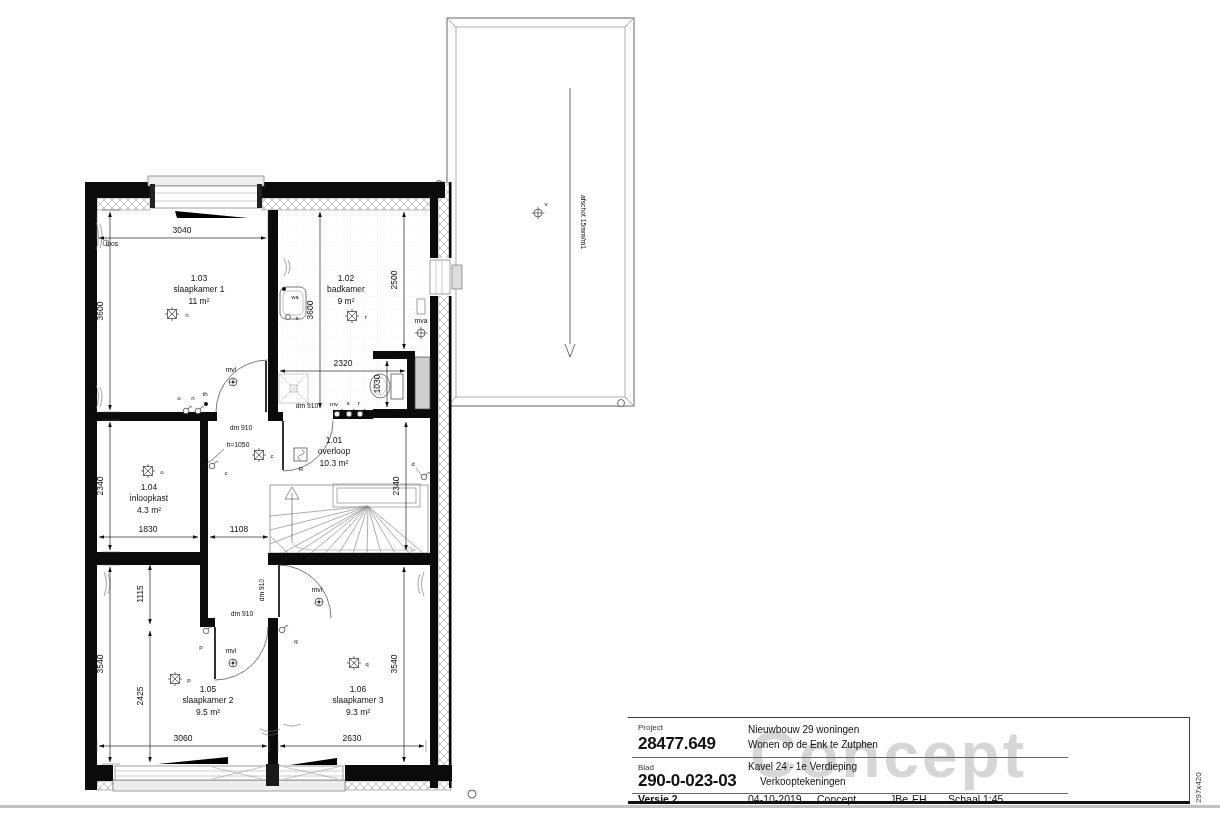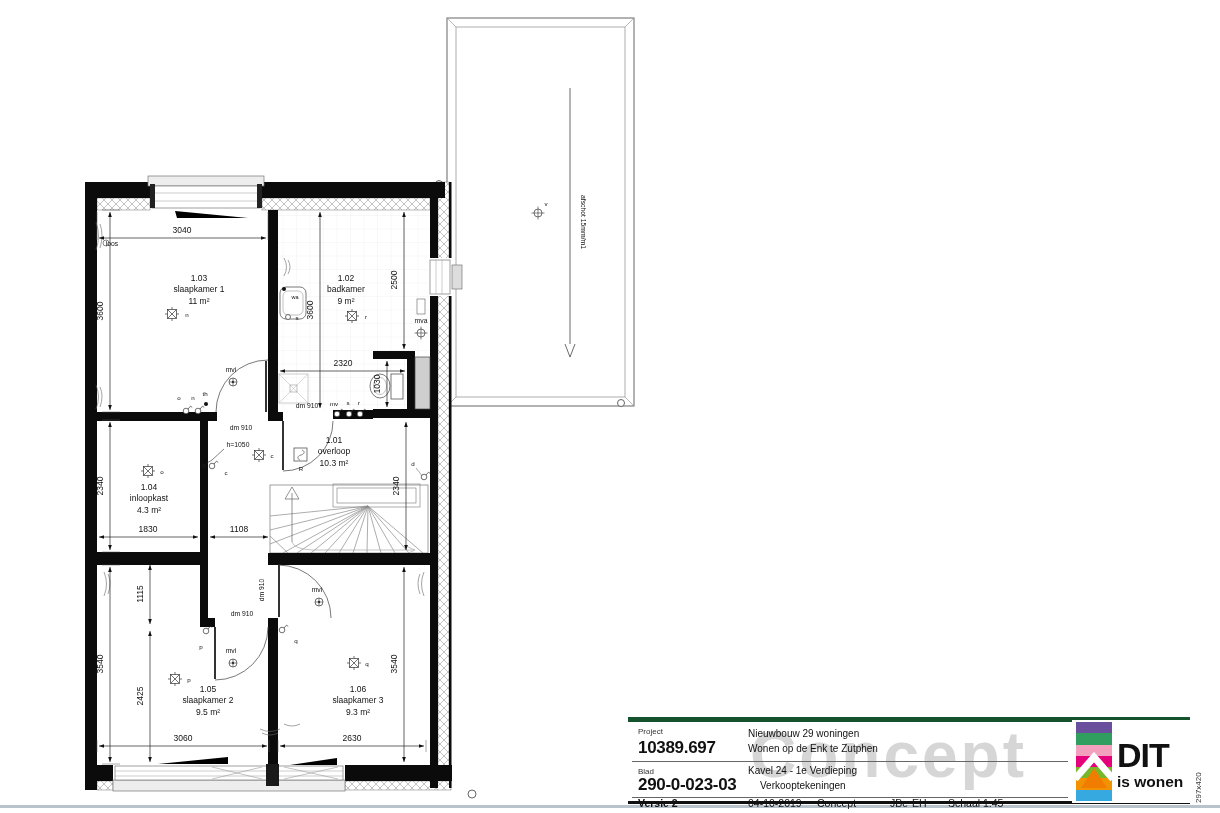--- a/index.html
+++ b/index.html
@@ -12,21 +12,21 @@
   .anntxt{font-size:6.8px;text-anchor:middle;}
   .lettxt{font-size:6.2px;text-anchor:middle;}
   .tinytxt{font-size:5.5px;text-anchor:middle;}
   .wall{fill:#0b0b0b;}
   .thinline{stroke:#555;stroke-width:0.8;fill:none;}
   
   #watermark{position:absolute;left:750px;top:718px;font-size:64px;font-weight:bold;
              color:#d6d6d6;letter-spacing:3px;z-index:3;}
   
   #tb{position:absolute;left:628px;top:717px;width:562px;height:87px;box-sizing:border-box;
-      border-top:5px solid #14532d;border-bottom:3px solid #111;border-right:1px solid #444;z-index:4;}
+      border-top:1px solid #14532d;border-bottom:3px solid #111;border-right:1px solid #444;z-index:4;}
   #tb .hline{position:absolute;left:4px;width:436px;height:1px;background:#666;}
   .tbsmall{position:absolute;font-size:8px;color:#333;}
   .tbbig{position:absolute;font-size:17px;font-weight:bold;letter-spacing:-0.3px;}
   .tbmid{position:absolute;font-size:10px;}
   .tbrow{position:absolute;font-size:10.5px;}
   #logo{position:absolute;left:1072px;top:720px;width:118px;height:83px;z-index:5;background:#fff;}
   #logo .stripes{position:absolute;left:4px;top:2px;width:36px;height:79px;}
   #logo .stripe{width:100%;height:11.28px;}
   #logo .housewrap{position:absolute;left:4px;top:2px;width:36px;height:79px;}
   #logo .dit{position:absolute;left:45px;top:16px;font-size:34px;font-weight:bold;letter-spacing:-1px;color:#111;}
@@ -329,48 +329,31 @@
       <text class="lettxt" x="201" y="649">p</text>
       <use href="#sw" x="282" y="630"></use>
       <text class="lettxt" x="296" y="643">q</text>
     </g>
   </svg>
 
   <div id="tb">
     <div class="hline" style="top:39px"></div>
     <div class="hline" style="top:75px"></div>
     <div class="tbsmall" style="left:10px;top:5px">Project</div>
-    <div class="tbbig" style="left:10px;top:16px">10389.697</div>
+    <div class="tbbig" style="left:10px;top:16px">28477.649</div>
     <div class="tbsmall" style="left:10px;top:45px">Blad</div>
     <div class="tbbig" style="left:10px;top:53px">290-0-023-03</div>
     <div class="tbrow" style="left:10px;top:75px;font-weight:bold">Versie 2</div>
     <div class="tbmid" style="left:120px;top:6px">Nieuwbouw 29 woningen</div>
     <div class="tbmid" style="left:120px;top:21px">Wonen op de Enk te Zutphen</div>
     <div class="tbmid" style="left:120px;top:43px">Kavel 24 - 1e Verdieping</div>
     <div class="tbmid" style="left:132px;top:58px">Verkooptekeningen</div>
     <div class="tbrow" style="left:120px;top:75px">04-10-2019</div>
     <div class="tbrow" style="left:189px;top:75px">Concept</div>
     <div class="tbrow" style="left:262px;top:75px">JBe</div>
     <div class="tbrow" style="left:284px;top:75px">EH</div>
     <div class="tbrow" style="left:320px;top:75px">Schaal 1:45</div>
   </div>
 
-  <div id="logo">
-    <div class="stripes">
-      <div class="stripe" style="background: rgb(106, 79, 156);"></div>
-      <div class="stripe" style="background: rgb(47, 158, 95);"></div>
-      <div class="stripe" style="background: rgb(242, 160, 189);"></div>
-      <div class="stripe" style="background: rgb(229, 0, 126);"></div>
-      <div class="stripe" style="background: rgb(118, 184, 42);"></div>
-      <div class="stripe" style="background: rgb(243, 146, 0);"></div>
-      <div class="stripe" style="background: rgb(54, 169, 225);"></div>
-    </div>
-    <svg class="housewrap" width="36" height="79" viewBox="0 0 36 79">
-      <polyline points="-1,57 18,35 37,57" fill="none" stroke="#fff" stroke-width="7"></polyline>
-      <polygon id="houseTri" points="5,66 18,46 31,66" fill="#f07d00"></polygon>
-    </svg>
-    <div class="dit">DIT</div>
-    <div class="isw">is wonen</div>
-  </div>
 
   <div id="papersize">297x420</div>
   <div id="paperedge"></div>
 </div>
 
 </body></html>

